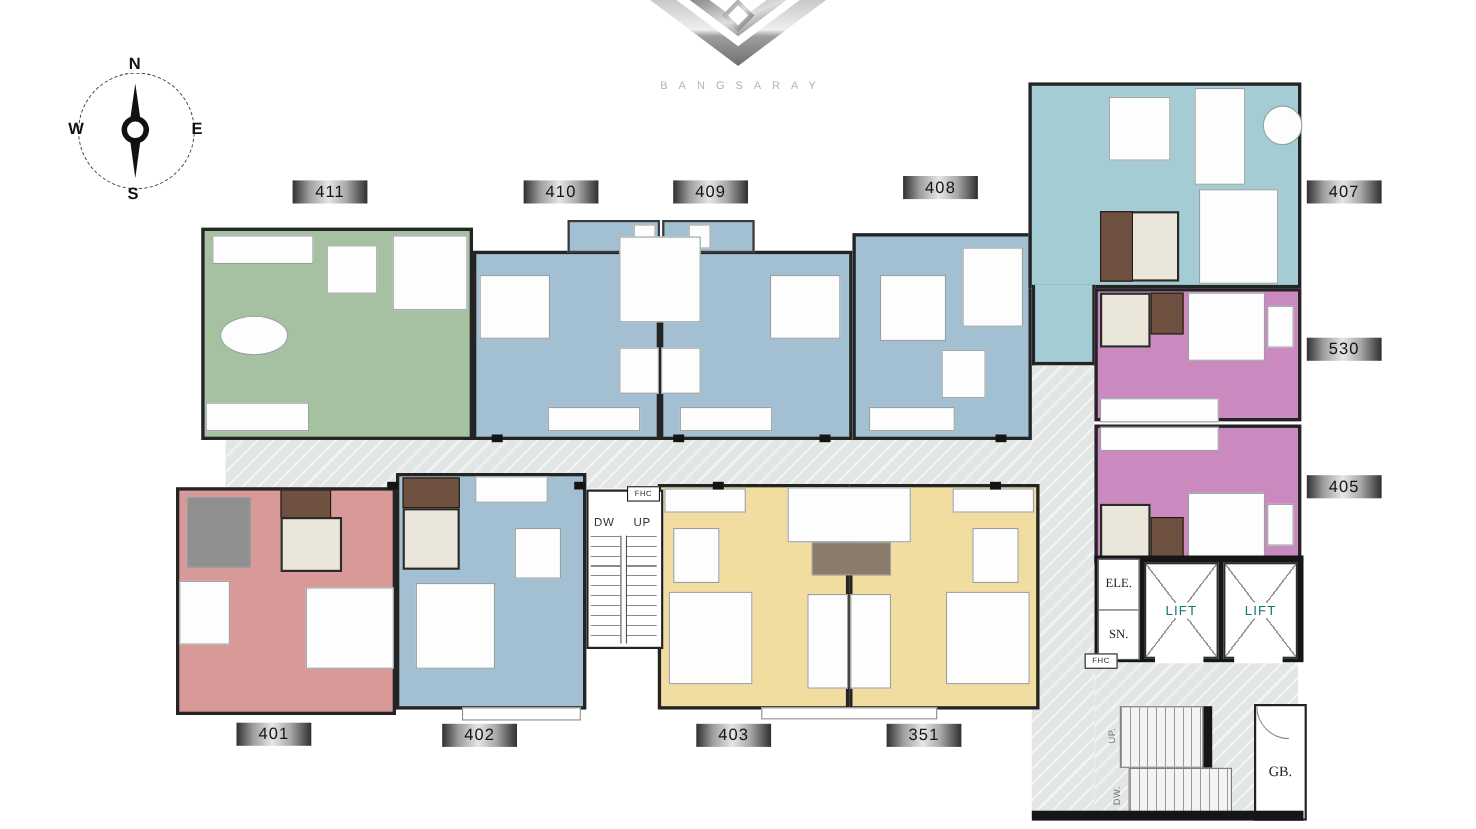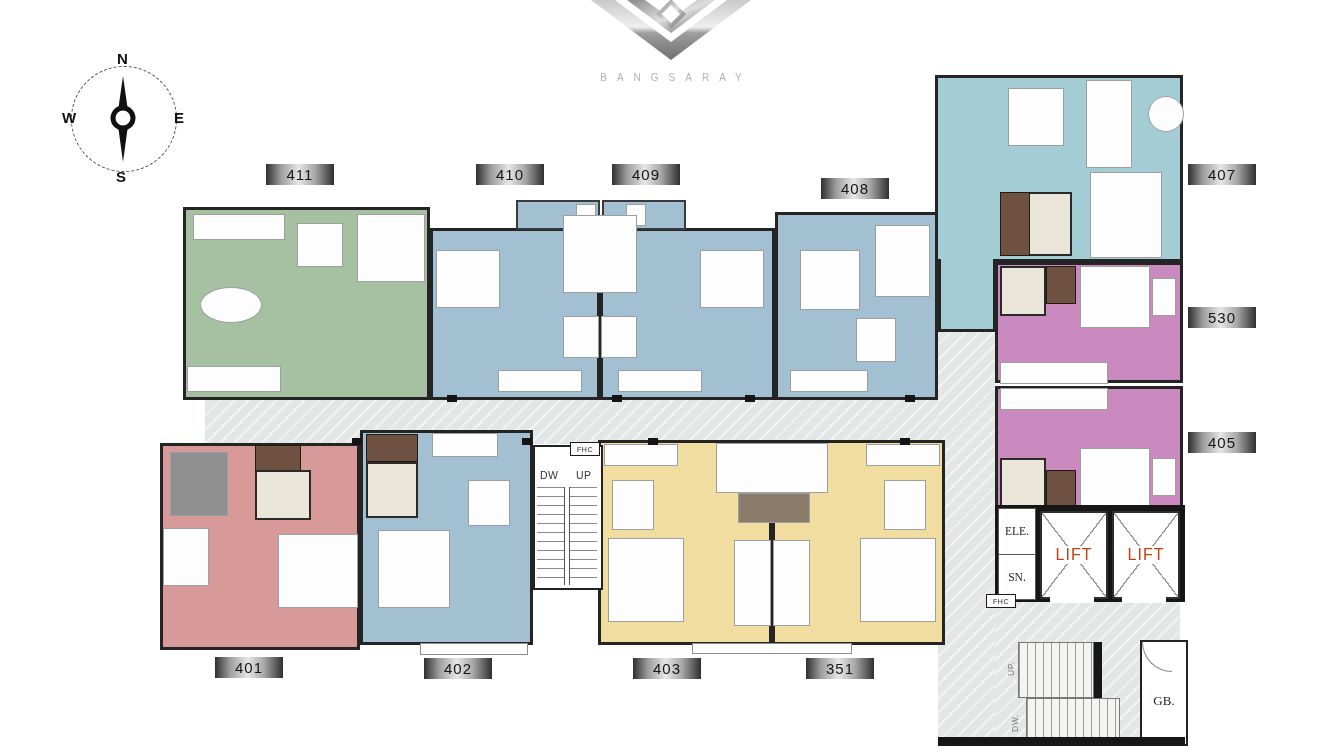--- a/index.html
+++ b/index.html
@@ -23,21 +23,21 @@
   .round{border-radius:50%;}
   
   .treads-h{background:#fff;background-image:repeating-linear-gradient(180deg,#8a8a8a 0 1px,rgba(0,0,0,0) 1px 9px);}
   .treads-v{background:#f4f4f2;background-image:repeating-linear-gradient(90deg,#9a9a9a 0 1px,rgba(0,0,0,0) 1px 8px);border:1px solid #777;}
   
   .slab{background:#161616;}
   .lift{position:absolute;background:#fff;border:2px solid #2e2e2e;display:flex;align-items:center;justify-content:center;
     background-image:
       linear-gradient(to top right,rgba(0,0,0,0) calc(50% - .7px),#9a9a9a calc(50% - .7px) calc(50% + .7px),rgba(0,0,0,0) calc(50% + .7px)),
       linear-gradient(to bottom right,rgba(0,0,0,0) calc(50% - .7px),#9a9a9a calc(50% - .7px) calc(50% + .7px),rgba(0,0,0,0) calc(50% + .7px));}
-  .lift span{background:#fff;padding:0 3px;font-size:16px;letter-spacing:1px;color:#c2410c;}
+  .lift span{background:#fff;padding:0 3px;font-size:12px;letter-spacing:1px;color:#0f766e;}
   .shaftcol{position:absolute;background:#fff;border:1px solid #555;display:flex;flex-direction:column;}
   .shaftcol .cell{flex:1;display:flex;align-items:center;justify-content:center;
     font-family:"Liberation Serif",serif;font-size:11.5px;color:#222;}
   .shaftcol .cell + .cell{border-top:1px solid #555;}
   .fhc{position:absolute;background:#fff;border:1.5px solid #1a1a1a;display:flex;align-items:center;justify-content:center;
     font-size:7px;color:#222;letter-spacing:.5px;}
   .dirlab{position:absolute;font-size:10.5px;color:#333;letter-spacing:.5px;}
   .vlab{position:absolute;font-size:8.5px;color:#777;transform:rotate(-90deg);transform-origin:left top;letter-spacing:.5px;}
   .gb{position:absolute;background:#fff;border:2.5px solid #222;}
   .gb span{position:absolute;left:0;right:0;top:50%;text-align:center;font-family:"Liberation Serif",serif;font-size:13px;color:#222;}
@@ -222,22 +222,22 @@
   <span class="vlab" style="left:1010px;top:732px;">DW.</span>
   <div class="gb" style="left:1140px;top:640px;width:44px;height:102px;">
     <div class="abs" style="left:0;top:0;width:30px;height:30px;border-left:1px solid #888;border-bottom:1px solid #888;border-radius:0 0 0 100%;"></div>
     <span>GB.</span>
   </div>
   <div class="abs" style="left:938px;top:737px;width:247px;height:9px;background:#161616;"></div>
 
   <div class="plate" style="left:266px;top:164px;">411</div>
   <div class="plate" style="left:476px;top:164px;">410</div>
   <div class="plate" style="left:612px;top:164px;">409</div>
-  <div class="plate" style="left:821px;top:178px;">408</div>
+  <div class="plate" style="left:821px;top:160px;">408</div>
   <div class="plate" style="left:1188px;top:164px;">407</div>
   <div class="plate" style="left:1188px;top:307px;">530</div>
   <div class="plate" style="left:1188px;top:432px;">405</div>
   <div class="plate" style="left:215px;top:657px;">401</div>
-  <div class="plate" style="left:424px;top:658px;">402</div>
+  <div class="plate" style="left:402px;top:658px;">402</div>
   <div class="plate" style="left:633px;top:658px;">403</div>
   <div class="plate" style="left:806px;top:658px;">351</div>
 
 </div>
 
 </body></html>

